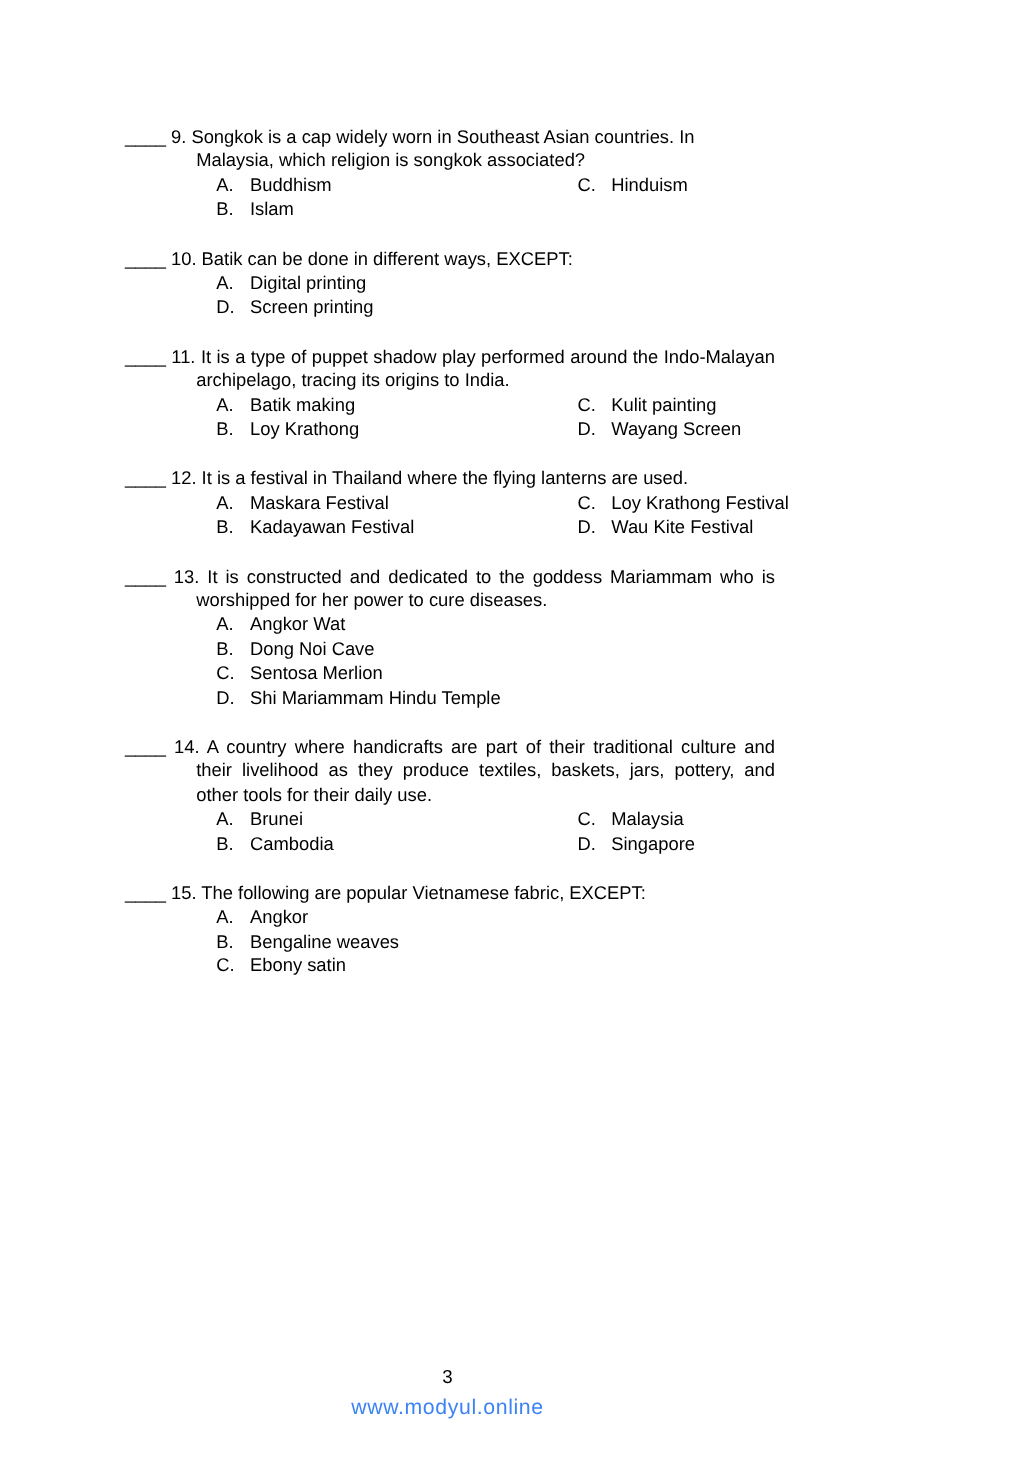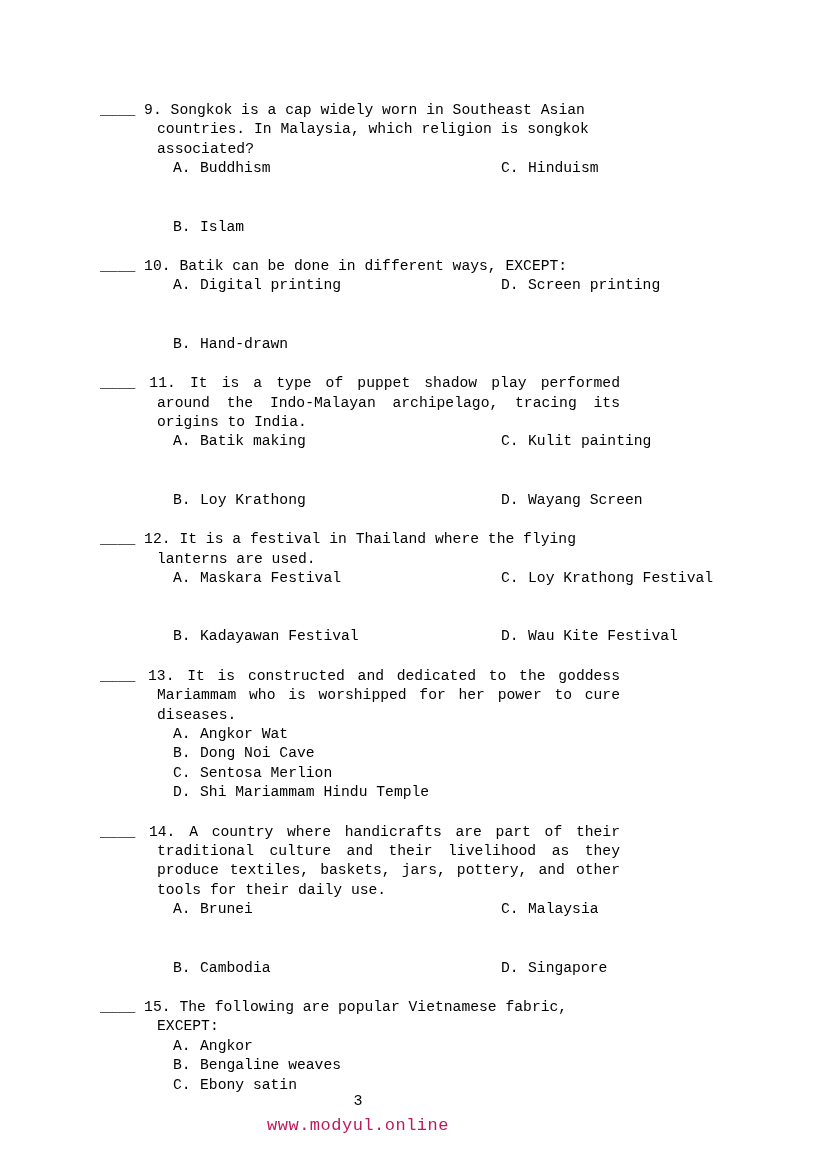--- a/index.html
+++ b/index.html
@@ -6,42 +6,41 @@
     margin: 0;
     padding: 0;
     background: #ffffff;
   }
   .page {
     position: relative;
     width: 716px;
     height: 1169px;
     background: #ffffff;
     color: #000000;
-    font-family: Liberation Mono, monospace;
+    font-family: Liberation Sans, sans-serif;
     font-size: 14.7px;
     line-height: 19.4px;
     overflow: hidden;
   }
   .content {
     padding: 101px 96px 0 100px;
   }
   .question {
     margin: 0 0 20px 0;
   }
   .q-text {
     margin: 0;
     padding-left: 57px;
     text-indent: -57px;
   }
   .q-text.justify {
     text-align: justify;
   }
   .options {
     margin-left: 73px;
-    gap: 39px;
   }
   .options.cols-2 {
     display: grid;
     grid-template-columns: 289px auto;
     grid-template-rows: repeat(2, 19.4px);
     grid-auto-flow: column;
   }
   .option {
     white-space: nowrap;
   }
@@ -56,21 +55,21 @@
     width: 100%;
     text-align: center;
     font-size: 15px;
   }
   .watermark {
     position: absolute;
     top: 1116px;
     left: 0;
     width: 100%;
     text-align: center;
-    color: #be185d;
+    color: #3b82f6;
     font-size: 17px;
     letter-spacing: 0.5px;
   }
 </style>
 </head>
 <body>
 
 <div class="page">
 
   <div class="content">
@@ -84,21 +83,20 @@
   <div class="option"><span class="opt-letter">C.</span><span class="opt-text">Hinduism</span></div>
 
 </div>
   </div>
 
   <div class="question">
     <p class="q-text"><span class="q-blank">____</span> <span class="q-num">10.</span> <span class="q-body">Batik can be done in different ways, EXCEPT:</span></p>
     <div class="options cols-2">
   <div class="option"><span class="opt-letter">A.</span><span class="opt-text">Digital printing</span></div>
 
-  <div class="option"><span class="opt-letter">B.</span><span class="opt-text">Hand-drawn</span></div>
 
 
   <div class="option"><span class="opt-letter">D.</span><span class="opt-text">Screen printing</span></div>
 </div>
   </div>
 
   <div class="question">
     <p class="q-text justify"><span class="q-blank">____</span> <span class="q-num">11.</span> <span class="q-body">It is a type of puppet shadow play performed around the Indo-Malayan archipelago, tracing its origins to India.</span></p>
     <div class="options cols-2">
   <div class="option"><span class="opt-letter">A.</span><span class="opt-text">Batik making</span></div>

